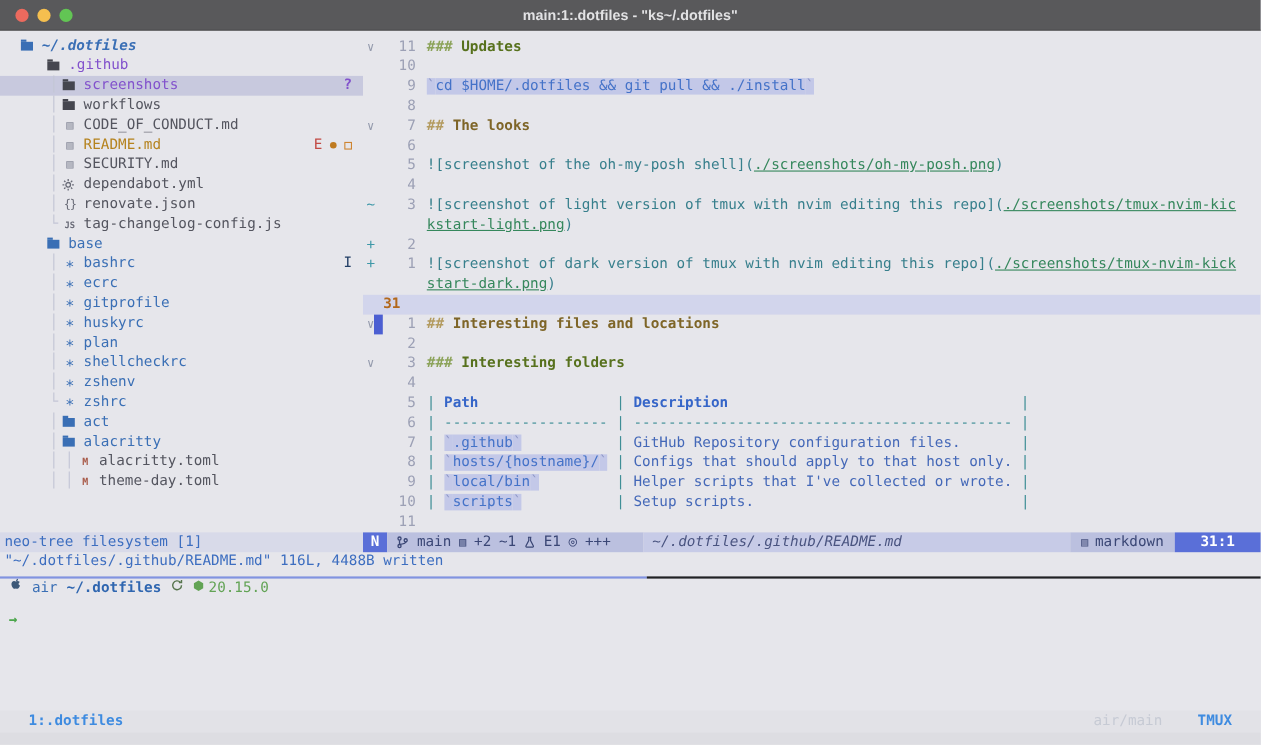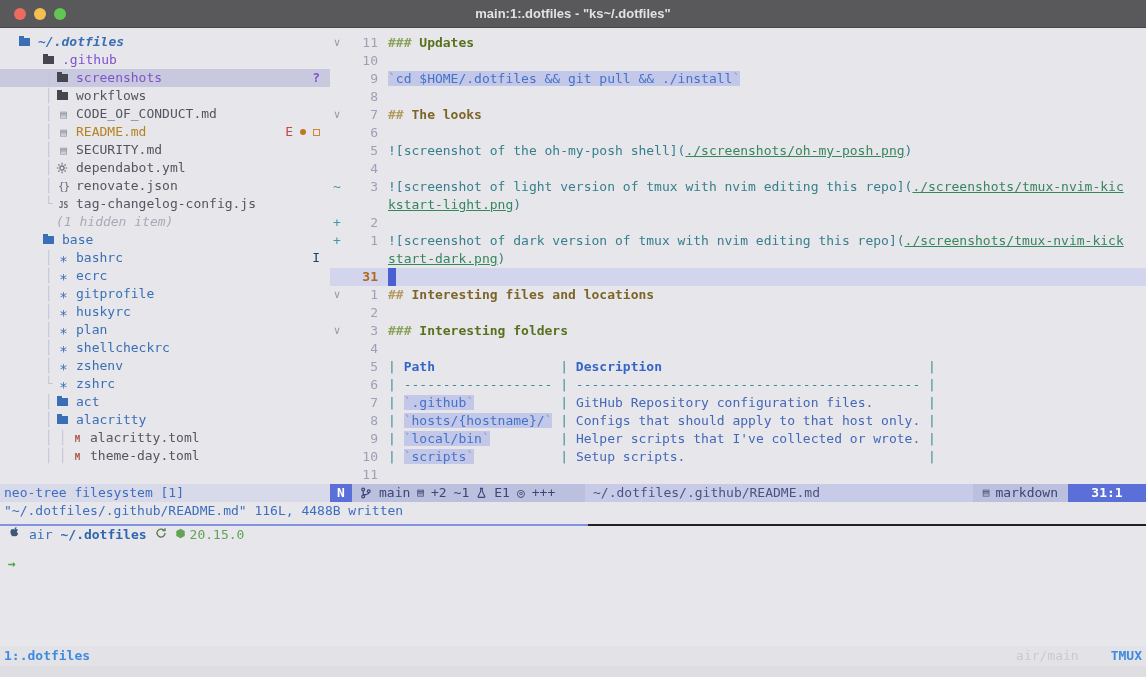--- a/index.html
+++ b/index.html
@@ -44,21 +44,21 @@
   .gly { display:inline-block; width:15px; text-align:center; }
   .g-md { color:#8A8D9C; font-size:11px; }
   .g-braces { color:#6A6C78; font-size:11px; letter-spacing:-1px; }
   .g-js { color:#6A6C78; font-size:8px; font-weight:bold; line-height:18px; }
   .g-toml { color:#A85A48; font-size:9px; font-weight:bold; }
   .g-ast { color:#3A6FB5; font-size:14px; line-height:24px; }
 
   
   .editor { position:absolute; left:330px; top:0; right:0; height:456px; padding-top:6px; overflow:hidden; }
   .eline { height:18px; line-height:18px; display:flex; white-space:pre; }
-  .eline.cur { background:#D2D5EC; }
+  .eline.cur { background:#D2D5EC;flex-direction:column; }
   .efold { width:14px; text-align:center; color:#959BAD; font-size:11px; flex:none; }
   .efold.esign { color:#3E98A8; font-size:13px; }
   .enum { width:34px; text-align:right; color:#9CA0B5; flex:none; }
   .enum.curnum { color:#B2681C; font-weight:bold; }
   .etext { margin-left:10px; }
   .ecursor { display:inline-block; width:8px; height:18px; vertical-align:top; background:#4C5FD2; }
   .s-b { color:#377F8C; }
   .s-lk { color:#35875C; text-decoration:underline; }
   .s-h3p { color:#8CA35A; font-weight:bold; } .s-h3t { color:#57711D; font-weight:bold; }
   .s-h2p { color:#B39B60; font-weight:bold; } .s-h2t { color:#7E6527; font-weight:bold; }
@@ -68,41 +68,41 @@
   .s-th { color:#3565C8; font-weight:bold; } .s-td { color:#4468B8; }
 
   
   .statusrow { position:absolute; top:456px; left:0; right:0; height:18px; display:flex; }
   .nt-status { width:330px; flex:none; background:#D8DAE9; color:#3D6EC0; padding-left:4px; line-height:18px; }
   .lualine { flex:1; display:flex; line-height:18px; }
   .sl-mode { width:22px; flex:none; background:#5A6FD8; color:#FFFFFF; font-weight:bold; text-align:center; }
   .sl-git { width:233px; flex:none; background:#BBC0DF; color:#3A4675; display:flex; align-items:center; padding:0 8px; }
   .sl-git > * { margin-right:7px; }
   .sl-git svg { display:block; }
-  .sl-path { flex:1; background:#C7CBE7; color:#4A5480; padding-left:8px; }
+  .sl-path { flex:1; background:#C7CBE7; color:#4A5480; padding-left:8px;font-style:italic; }
   .sl-ft { flex:none; background:#BBC0DF; color:#3A4675; padding:0 10px; display:flex; align-items:center; gap:6px; }
   .mdglyph { color:#4A5480; font-size:11px; }
   .sl-pos { width:78px; flex:none; background:#5A6FD8; color:#FFFFFF; font-weight:bold; text-align:center; }
 
   
   .msgline { position:absolute; top:474px; left:4px; color:#3D6EC0; line-height:18px; }
   .divider { position:absolute; top:496px; left:0; right:0; height:2px; }
   .dv-l { position:absolute; left:0; width:588px; top:0; bottom:0; background:#8193E0; }
   .dv-r { position:absolute; left:588px; right:0; top:0; bottom:0; background:#202124; }
   .prompt { position:absolute; top:496px; left:8px; height:18px; display:flex; align-items:flex-end; }
   .prompt > * { margin-right:8px; }
   .p-host { color:#3A6FB5; }
   .p-path { color:#2F66B0; font-weight:bold; }
   .p-node { color:#62A355; margin-left:-4px; }
   .prompt2 { position:absolute; top:527px; left:8px; height:18px; line-height:18px; }
   .p-arrow { color:#4CA64C; font-weight:bold; }
 
   
   .tmuxbar { position:absolute; top:618px; left:0; right:0; height:20px; line-height:20px;
-             background:#E2E2E7; display:flex; padding:0 4px; }
+             background:#E2E2E7; display:flex; padding:0 26px; }
   .tm-win { color:#3E8BE0; font-weight:bold; }
   .tm-right { margin-left:auto; display:flex; gap:32px; }
   .tm-session { color:#C6CAD4; }
   .tm-badge { color:#3E8BE0; font-weight:bold; }
   .bottomstrip { position:absolute; top:638px; left:0; right:0; bottom:0; background:#DDDDE2; }
 </style>
 </head>
 <body>
 
 <div class="window">
@@ -123,21 +123,20 @@
         <div class="trow v-plain"><span class="tind" style="width: 42px;"></span><span class="tguide">│</span><span class="tico"><span class="fold-shape f-dark"></span></span><span class="tlabel">workflows</span></div>
         <div class="trow v-plain"><span class="tind" style="width: 42px;"></span><span class="tguide">│</span><span class="tico"><span class="gly g-md">▤</span></span><span class="tlabel">CODE_OF_CONDUCT.md</span></div>
         <div class="trow v-modified"><span class="tind" style="width: 42px;"></span><span class="tguide">│</span><span class="tico"><span class="gly g-md">▤</span></span><span class="tlabel">README.md</span><span class="tbadges"><span class="bE">E</span><span class="bdot"></span><span class="bsq"></span></span></div>
         <div class="trow v-plain"><span class="tind" style="width: 42px;"></span><span class="tguide">│</span><span class="tico"><span class="gly g-md">▤</span></span><span class="tlabel">SECURITY.md</span></div>
         <div class="trow v-plain"><span class="tind" style="width: 42px;"></span><span class="tguide">│</span><span class="tico"><svg width="12" height="12" viewBox="0 0 12 12" style="margin-top:3px" fill="none" stroke="#6A6C78" stroke-width="1.2">
               <circle cx="6" cy="6" r="2.1"></circle>
               <path d="M6 .8v1.7M6 9.5v1.7M.8 6h1.7M9.5 6h1.7M2.3 2.3l1.2 1.2M8.5 8.5l1.2 1.2M2.3 9.7l1.2-1.2M8.5 3.5l1.2-1.2"></path>
             </svg></span><span class="tlabel">dependabot.yml</span></div>
         <div class="trow v-plain"><span class="tind" style="width: 42px;"></span><span class="tguide">│</span><span class="tico"><span class="gly g-braces">{}</span></span><span class="tlabel">renovate.json</span></div>
         <div class="trow v-plain"><span class="tind" style="width: 42px;"></span><span class="tguide">└</span><span class="tico"><span class="gly g-js">JS</span></span><span class="tlabel">tag-changelog-config.js</span></div>
-        <div class="trow v-muted"><span class="tind" style="width: 42px;"></span><span class="tguide"> </span><span class="tlabel">(1 hidden item)</span></div>
         <div class="trow v-dir"><span class="tind" style="width: 42px;"></span><span class="tico"><span class="fold-shape f-blue"></span></span><span class="tlabel">base</span></div>
         <div class="trow v-dir"><span class="tind" style="width: 42px;"></span><span class="tguide">│</span><span class="tico"><span class="gly g-ast">*</span></span><span class="tlabel">bashrc</span><span class="tbadges"><span class="bcur">I</span></span></div>
         <div class="trow v-dir"><span class="tind" style="width: 42px;"></span><span class="tguide">│</span><span class="tico"><span class="gly g-ast">*</span></span><span class="tlabel">ecrc</span></div>
         <div class="trow v-dir"><span class="tind" style="width: 42px;"></span><span class="tguide">│</span><span class="tico"><span class="gly g-ast">*</span></span><span class="tlabel">gitprofile</span></div>
         <div class="trow v-dir"><span class="tind" style="width: 42px;"></span><span class="tguide">│</span><span class="tico"><span class="gly g-ast">*</span></span><span class="tlabel">huskyrc</span></div>
         <div class="trow v-dir"><span class="tind" style="width: 42px;"></span><span class="tguide">│</span><span class="tico"><span class="gly g-ast">*</span></span><span class="tlabel">plan</span></div>
         <div class="trow v-dir"><span class="tind" style="width: 42px;"></span><span class="tguide">│</span><span class="tico"><span class="gly g-ast">*</span></span><span class="tlabel">shellcheckrc</span></div>
         <div class="trow v-dir"><span class="tind" style="width: 42px;"></span><span class="tguide">│</span><span class="tico"><span class="gly g-ast">*</span></span><span class="tlabel">zshenv</span></div>
         <div class="trow v-dir"><span class="tind" style="width: 42px;"></span><span class="tguide">└</span><span class="tico"><span class="gly g-ast">*</span></span><span class="tlabel">zshrc</span></div>
         <div class="trow v-dir"><span class="tind" style="width: 42px;"></span><span class="tguide">│</span><span class="tico"><span class="fold-shape f-blue"></span></span><span class="tlabel">act</span></div>

